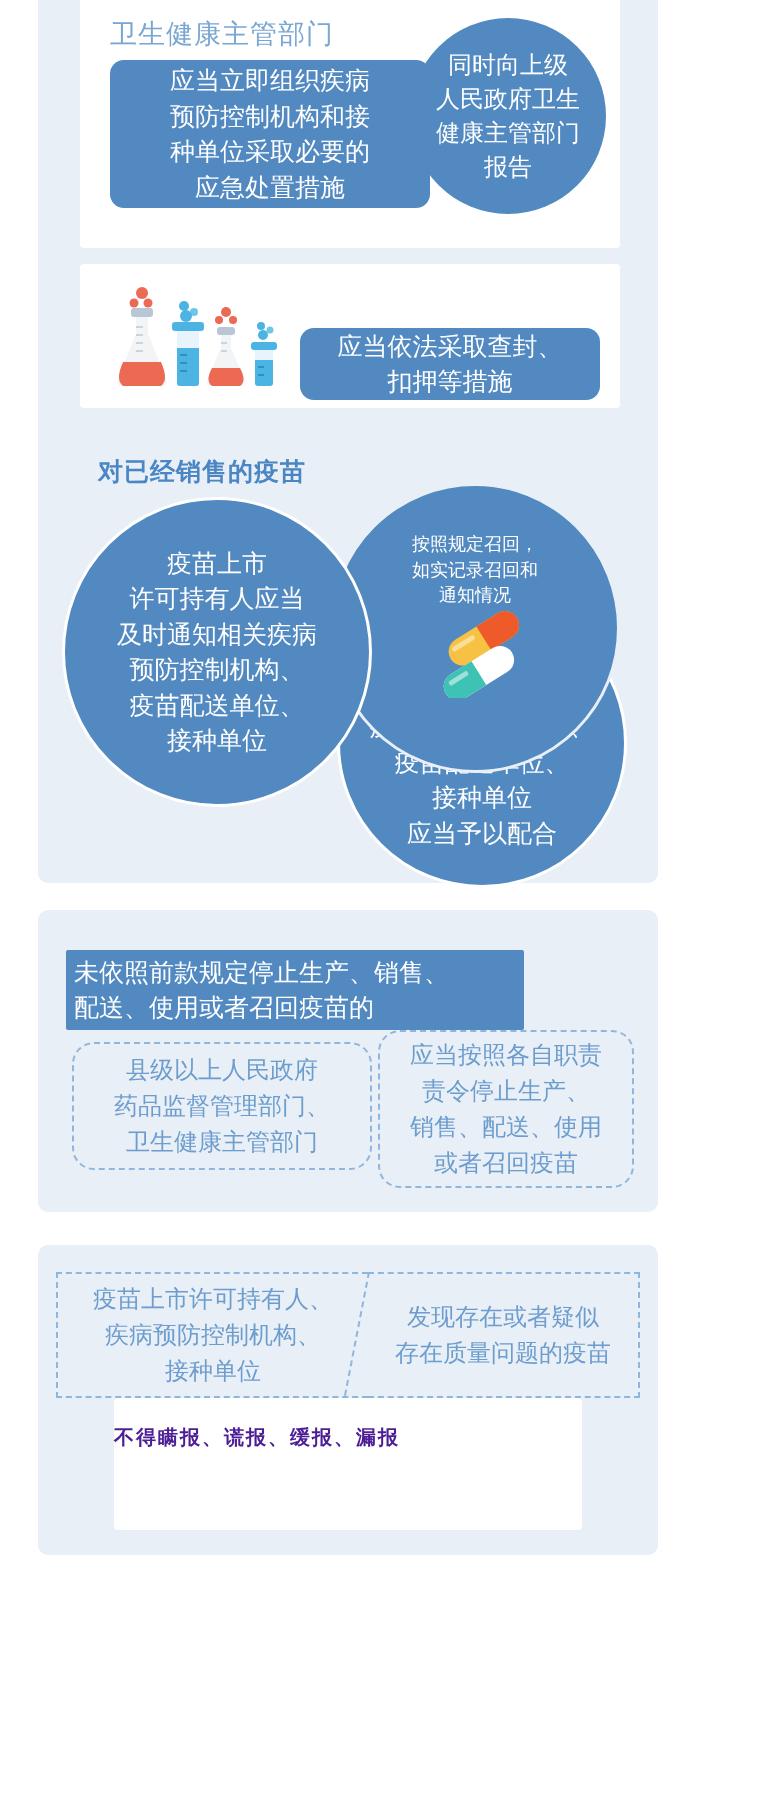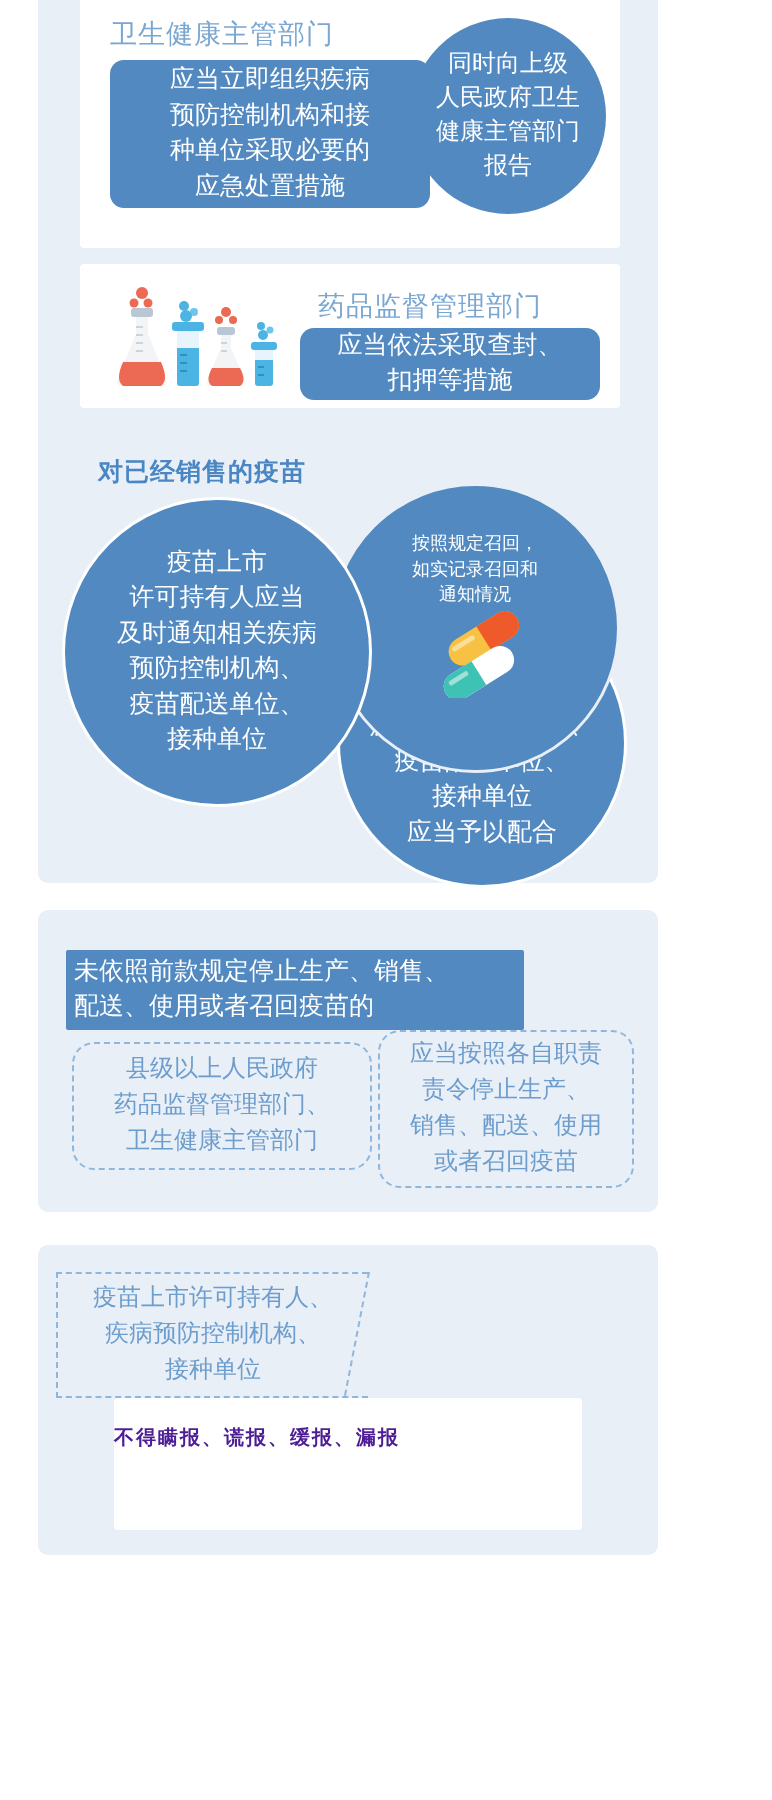--- a/index.html
+++ b/index.html
@@ -8,21 +8,20 @@
     background:#ffffff;
     font-family:"Liberation Sans","DejaVu Sans",sans-serif;
     -webkit-font-smoothing:antialiased;
   }
   #page{
     position:relative;
     width:772px;
     height:1648px;
     background:#ffffff;
     overflow:hidden;
-    font-family:Liberation Mono, monospace;
   }
 
   
   .panel{
     position:absolute;
     background:#e8eff7;
     border-radius:10px;
   }
   .whitecard{
     position:absolute;
@@ -191,21 +190,20 @@
       <g fill="#2f8fc0">
         <rect x="160" y="84" width="6" height="2"></rect>
           <rect x="160" y="92" width="6" height="2"></rect>
       </g>
       <circle cx="163" cy="44" r="4" fill="#4bb4e3"></circle>
       <circle cx="172" cy="48" r="3.5" fill="#6fc6ea"></circle>
       <circle cx="165" cy="53" r="5" fill="#4bb4e3"></circle>
     </g>
   </svg>
 
-  <div class="heading" style="left:318px; top:288px;">药品监督管理部门</div>
 
   <div class="bluebox rounded" style="left:300px; top:328px; width:300px; height:72px; font-size:25px;">
     <span class="txt">应当依法采取查封、
 扣押等措施</span>
   </div>
 
   <div class="heading-bold" style="left:98px; top:455px;">对已经销售的疫苗</div>
 
   <div class="circle outlined-lt" style="left:330px; top:483px; width:290px; height:290px; font-size:18px; z-index:3;
               align-items:flex-start; padding-top:46px;">
@@ -266,20 +264,24 @@
   </div>
 
   <div class="panel" style="left:38px; top:1245px; width:620px; height:310px;"></div>
 
   <div class="dashbox plain" style="left:56px; top:1272px; width:312px; height:126px; border-right:none;">
     <span class="txt">疫苗上市许可持有人、
 疾病预防控制机构、
 接种单位</span>
   </div>
 
+  <div class="dashbox plain" style="left:368px; top:1272px; width:272px; height:126px; border-left:none;">
+    <span class="txt">发现存在或者疑似
+存在质量问题的疫苗</span>
+  </div>
 
   <div class="sep-slash" style="left:368px; top:1272px; height:126px; transform:rotate(11deg); transform-origin:top center;"></div>
 
   <div class="whitecard" style="left:114px; top:1398px; width:468px; height:132px;"></div>
 
   <div class="bottomline" style="left:114px; top:1424px; width:468px;">不得瞒报、谎报、缓报、漏报</div>
 
 
 </div>
 

